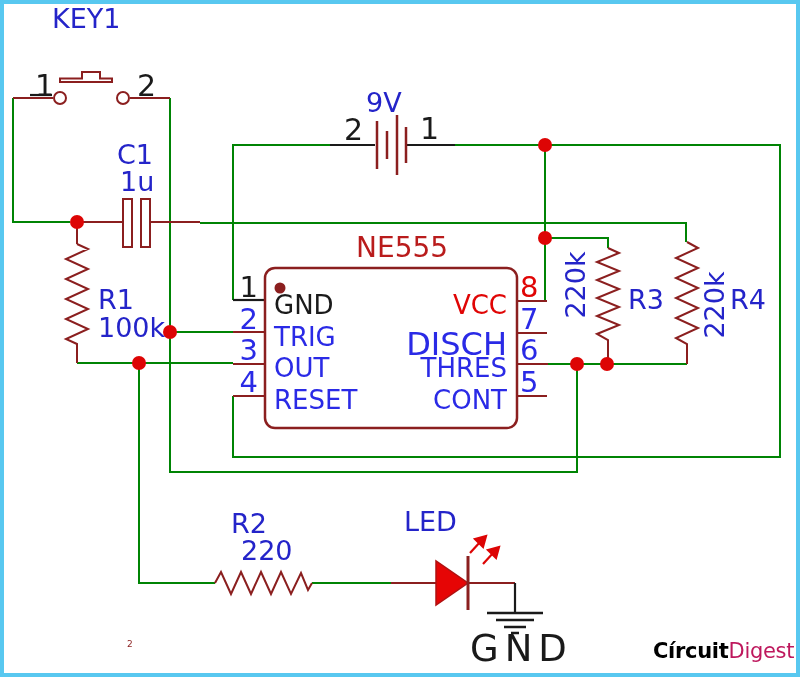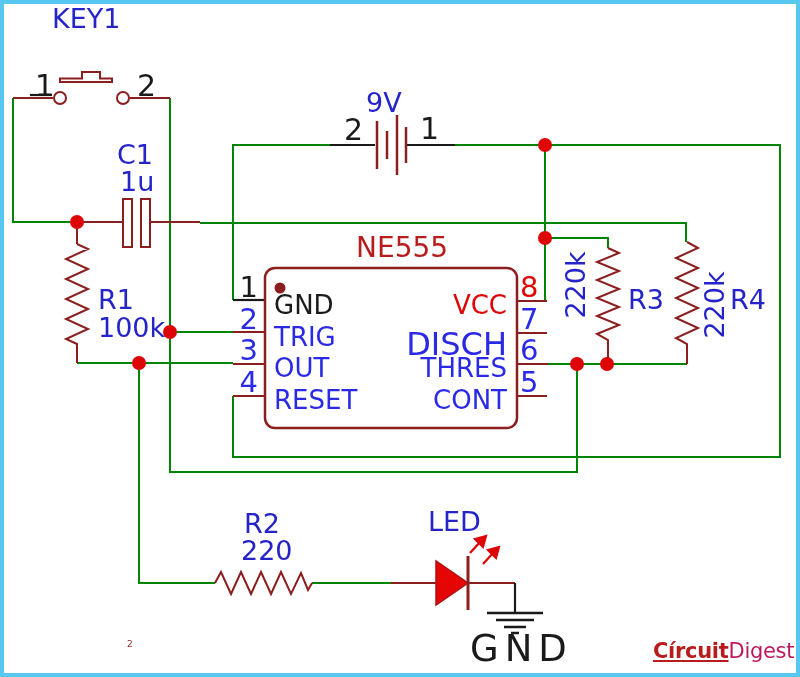--- a/index.html
+++ b/index.html
@@ -17,21 +17,21 @@
   .maroon { color:#8b1f1f; }
   .fs27 { font-size:27px; }
   .fs29 { font-size:29px; }
   .fs30 { font-size:30px; }
   .pinL { left:228px; width:30px; text-align:right; }
   .pinR { left:520px; }
   .portR { left:377px; width:130px; text-align:right; }
   .vlabel { transform:rotate(-90deg); text-align:center; }
   .gndtxt { font-size:37px; letter-spacing:6px; }
   .logo { font-size:21px; letter-spacing:-0.3px; }
-  .logo .p1 { color:#b91c1c; font-weight:700;text-decoration:underline; }
+  .logo .p1 { color:#000000; font-weight:700; }
   .logo .p2 { color:#be185d; font-weight:400; }
   .tiny { font-size:9px; }
 </style>
 </head>
 <body>
 
 <div class="canvas">
 
   <svg width="800" height="677" viewBox="0 0 800 677">
 
@@ -174,24 +174,24 @@
 
   <div class="lbl blue fs27" style="left:98px; top:286px;">R1</div>
   <div class="lbl blue fs27" style="left:98px; top:314px;">100k</div>
 
   <div class="lbl blue fs27 vlabel" style="left:535px; top:270px; width:84px; height:30px;">220k</div>
   <div class="lbl blue fs27" style="left:628px; top:286px;">R3</div>
 
   <div class="lbl blue fs27 vlabel" style="left:674px; top:290px; width:84px; height:30px;">220k</div>
   <div class="lbl blue fs27" style="left:730px; top:286px;">R4</div>
 
-  <div class="lbl blue fs27" style="left:244px; top:510px;">R2</div>
+  <div class="lbl blue fs27" style="left:231px; top:510px;">R2</div>
   <div class="lbl blue fs27" style="left:241px; top:537px;">220</div>
 
-  <div class="lbl blue fs27" style="left:428px; top:508px;">LED</div>
+  <div class="lbl blue fs27" style="left:404px; top:508px;">LED</div>
 
   <div class="lbl black gndtxt" style="left:470px; top:630px;">GND</div>
 
   <div class="lbl maroon tiny" style="left:127px; top:640px;">2</div>
 
   <div class="lbl logo" style="left:653px; top:640px;">
     <span class="p1">Círcuit</span><span class="p2">Digest</span>
   </div>
 
 </div>

